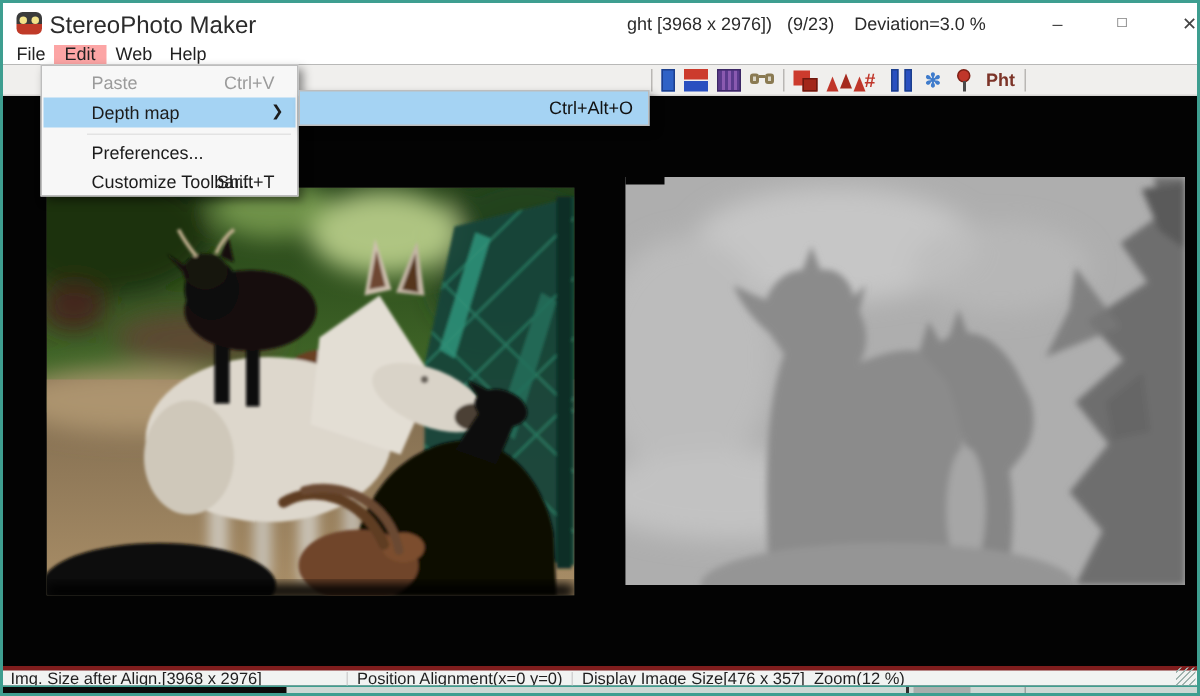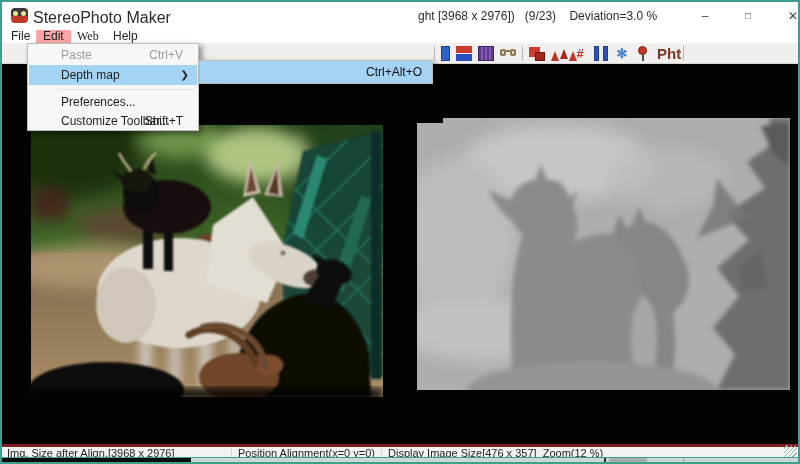--- a/index.html
+++ b/index.html
@@ -16,21 +16,21 @@
     background:linear-gradient(180deg,#3a3a3a 55%,#c03a28 55%);}
   .app-icon:before{content:"";position:absolute;left:2px;top:3px;width:5px;height:5px;border-radius:50%;background:#f2e28a;}
   .app-icon:after{content:"";position:absolute;right:2px;top:3px;width:5px;height:5px;border-radius:50%;background:#f2e28a;}
   .title-text{left:31px;top:7px;font-size:16px;color:#2b2b2b;}
   .title-right{left:416px;top:7px;font-size:12px;color:#2b2b2b;white-space:pre;}
   .win-btn{top:6px;width:30px;height:17px;text-align:center;font-size:12px;line-height:16px;color:#444;}
   .btn-min{left:688px;} .btn-max{left:731px;font-size:10px;} .btn-close{left:776px;}
   
   .menubar{left:0;top:28px;width:796px;height:13px;background:#fff;}
   .menu-item{top:0;height:13px;padding:0 7px;font-size:12px;line-height:13px;color:#222;display:inline-block;}
-  .mi-file{left:2px;} .mi-edit{left:34px;background:#fca5a5;} .mi-web{left:68px;font-family:Liberation Serif, serif;} .mi-help{left:104px;}
+  .mi-file{left:2px;} .mi-edit{left:34px;background:#fca5a5;} .mi-web{left:68px;} .mi-help{left:104px;}
   
   .toolbar{left:0;top:41px;width:796px;height:21px;background:#f0efed;border-bottom:1px solid #d8d6d3;}
   .tb-open{left:26px;top:3px;width:17px;height:14px;}
   .tb-open .back{position:absolute;left:0;top:3px;width:13px;height:10px;background:#8a4a38;border-radius:1px;}
   .tb-open .front{position:absolute;left:2px;top:5px;width:14px;height:8px;background:#a83527;transform:skewX(-18deg);border-radius:1px;}
   .tb-open .spark{position:absolute;right:0;top:0;width:5px;height:5px;background:#6b6b6b;border-radius:50%;}
   .tb-group{left:432px;top:2px;height:17px;display:flex;align-items:center;gap:6px;}
   .tb-sep{width:1px;height:15px;background:#b9b7b4;}
   .ic{position:relative;width:16px;height:15px;flex:0 0 auto;}
   .ic-singlebar{width:9px;background:#2f62c6;border:1px solid #1c3f8e;}
@@ -44,21 +44,21 @@
   .ic-swap .front{position:absolute;right:0;bottom:0;width:10px;height:9px;background:#a32619;border:1px solid #6e180f;}
   .ic-crown{display:flex;align-items:flex-end;gap:1px;}
   .ic-crown i{display:block;width:0;height:0;border-left:4px solid transparent;border-right:4px solid transparent;border-bottom:10px solid #c0362a;}
   .ic-crown i:nth-child(2){border-bottom-color:#a52a1e;height:0;margin-bottom:2px;}
   .glyph{font-size:13px;font-weight:bold;color:#c0362a;line-height:15px;text-align:center;width:14px;}
   .glyph-snow{color:#3f7ccc;font-size:13px;}
   .ic-sbs .b1,.ic-sbs .b2{position:absolute;top:0;width:5px;height:15px;background:#2a50c0;border:1px solid #1c3f8e;}
   .ic-sbs .b1{left:1px;} .ic-sbs .b2{right:1px;}
   .ic-pin .head{position:absolute;left:3px;top:0;width:9px;height:9px;border-radius:50%;background:#c0362a;border:1px solid #7c1f15;}
   .ic-pin .stem{position:absolute;left:7px;top:8px;width:2px;height:7px;background:#4a4a4a;}
-  .glyph-pht{font-size:15px;font-weight:bold;color:#7c3428;width:20px;line-height:15px;text-align:center;}
+  .glyph-pht{font-size:12px;font-weight:bold;color:#7c3428;width:20px;line-height:15px;text-align:center;}
   
   .canvas{left:0;top:62px;width:796px;height:380px;background:#030303;}
   .photo{left:29px;top:123px;width:352px;height:272px;overflow:hidden;background:#2a2a22;}
   .depth{left:415px;top:116px;width:373px;height:272px;overflow:hidden;background:#aeaeae;}
   .depth-notch{left:415px;top:116px;width:26px;height:5px;background:#030303;}
   
   .dropdown{left:25px;top:41px;width:172px;height:88px;background:#f7f7f7;border:1px solid #bdbdbd;
     box-shadow:3px 3px 6px rgba(0,0,0,.45);z-index:30;font-size:12px;color:#1c1c1c;}
   .dd-row{position:absolute;left:1px;right:1px;height:20px;line-height:20px;}
   .dd-label{position:absolute;left:32px;}

